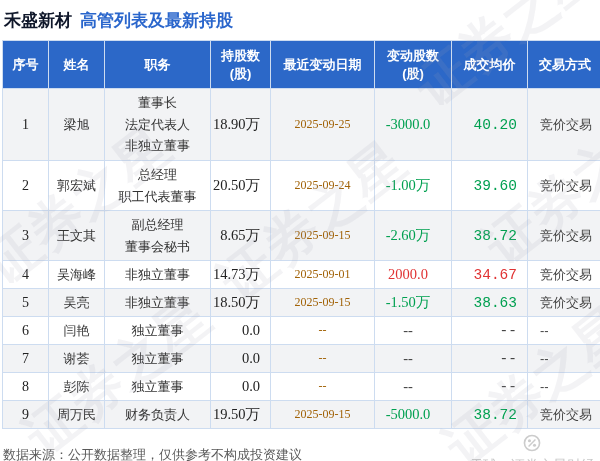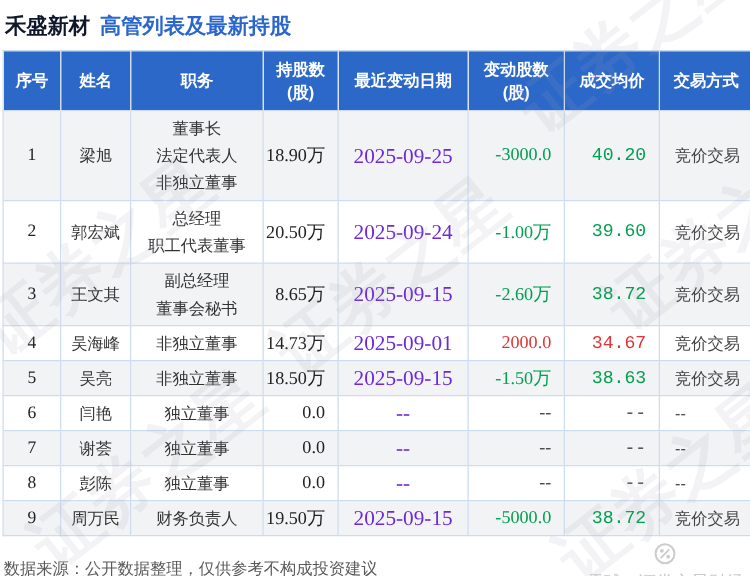--- a/index.html
+++ b/index.html
@@ -19,22 +19,22 @@
              height:48px; line-height:1.35; border-color:#cddcf0; }
   tbody td { font-size:13px; color:#333; vertical-align:middle; background:transparent; }
   tr.odd  td { background:#f2f3f5; }
   tr.even td { background:#ffffff; }
   tr.h3 { height:72px; } tr.h2 { height:50px; } tr.h1 { height:28px; }
 
   .c-no     { text-align:center; font-family:"Liberation Serif","DejaVu Serif",serif; font-size:14px; color:#222; }
   .c-name   { text-align:center;margin-left:12px; }
   .c-pos    { text-align:center; white-space:pre-line; line-height:1.65;margin-top:33px; }
   .c-shares { text-align:right; padding-right:10px; font-family:"Liberation Serif","DejaVu Serif",serif; font-size:14.5px; color:#222; }
-  .c-date   { text-align:center; font-family:"Liberation Serif","DejaVu Serif",serif; font-size:17px; color:#6d28d9; }
-  .c-change { text-align:right; padding-right:10px; font-family:"Liberation Serif","DejaVu Serif",serif; font-size:14.5px; color:#444; }
+  .c-date   { text-align:center; font-family:"Liberation Serif","DejaVu Serif",serif; font-size:12px; color:#a16207; }
+  .c-change { text-align:center; padding-right:10px; font-family:"Liberation Serif","DejaVu Serif",serif; font-size:14.5px; color:#444; }
   .c-price  { text-align:right; padding-right:10px; font-family:Liberation Mono, monospace; font-size:14.5px; color:#444; }
   .c-method { text-align:left; padding-left:12px; color:#444; }
   td[data-trend="down"] { color:#00a050; }
   td[data-trend="up"]   { color:#e03333; }
 
   
   .footer { position:absolute; left:0; right:0; bottom:0; height:31px;
             display:flex; align-items:center; justify-content:space-between;
             padding:18px 5px 0 3px; background:#fff;border-radius:10px; }
   .footer-left  { font-size:13px; color:#595959; }

